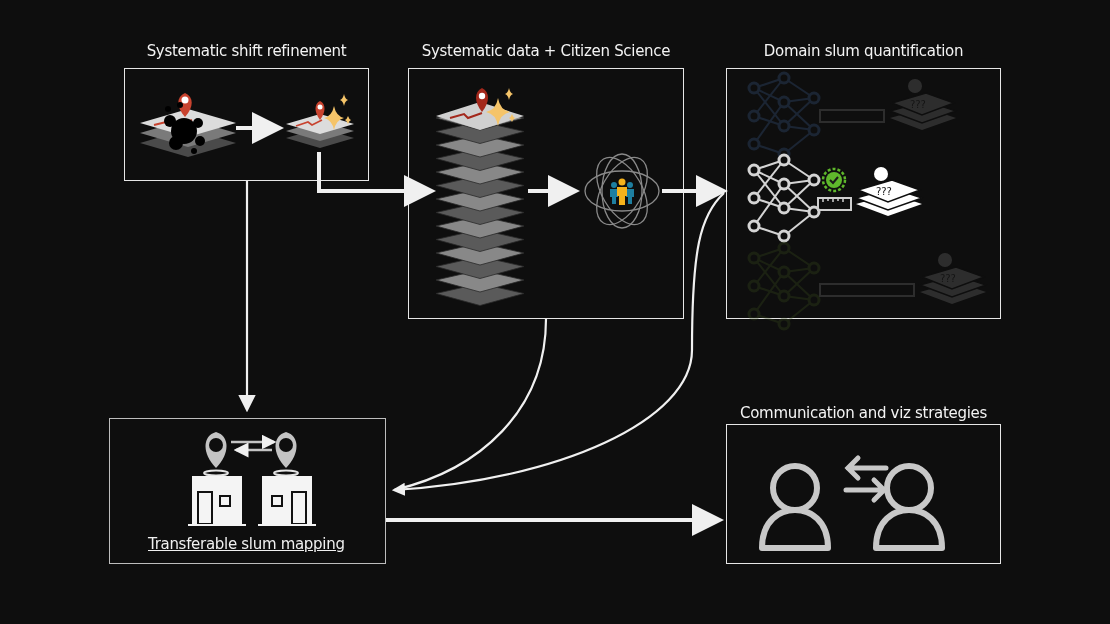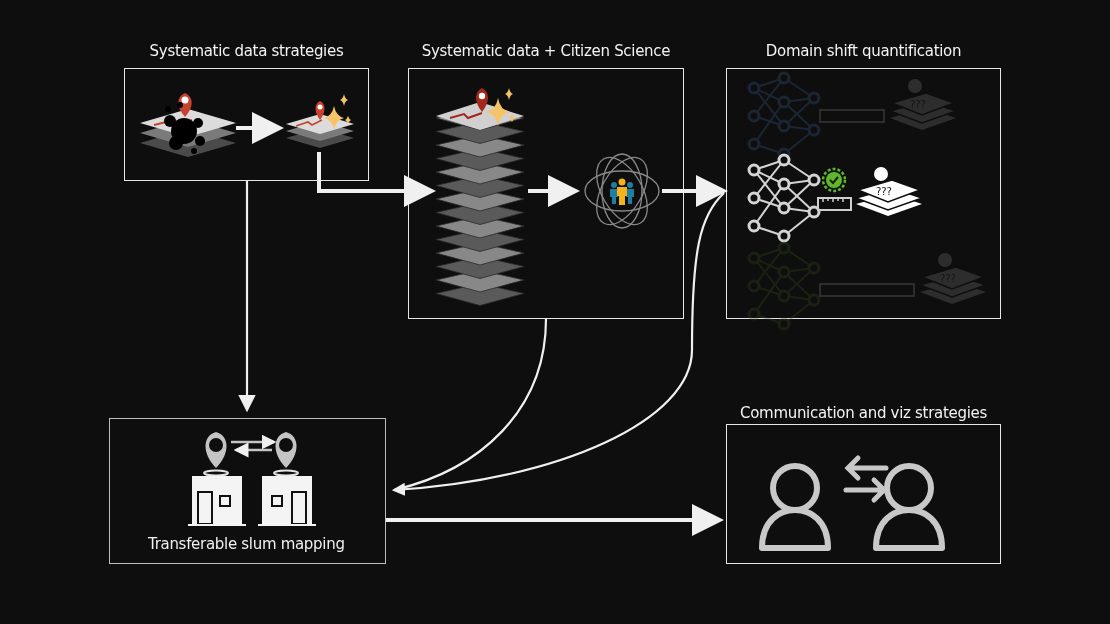--- a/index.html
+++ b/index.html
@@ -3,28 +3,28 @@
 <meta charset="utf-8">
 <style>
   html, body { margin: 0; padding: 0; background: #0e0e0e; }
   body { width: 1110px; height: 624px; position: relative; overflow: hidden;
          font-family: "DejaVu Sans", sans-serif; color: #f2f2f2; }
   .title { position: absolute; font-size: 15px; letter-spacing: -0.3px; white-space: nowrap;
            text-align: center; color: #f4f4f4; }
   .box { position: absolute; border: 1.5px solid #e6e6e6; box-sizing: border-box; }
   .box.thin { border: 1px solid #bdbdbd; }
   svg.layer { position: absolute; left: 0; top: 0; }
-  .caption { position: absolute; font-size: 15px; letter-spacing: -0.3px; color: #f0f0f0; white-space: nowrap; }
+  .caption { position: absolute; font-size: 15px; letter-spacing: -0.3px; color: #f0f0f0; white-space: nowrap; text-decoration: underline; }
 </style>
 </head>
 <body>
 
-<div class="title" style="left:124px; top:42px; width:245px;">Systematic data strategies</div>
+<div class="title" style="left:124px; top:42px; width:245px;">Systematic shift refinement</div>
 <div class="title" style="left:408px; top:42px; width:276px;">Systematic data + Citizen Science</div>
-<div class="title" style="left:726px; top:42px; width:275px;">Domain shift quantification</div>
+<div class="title" style="left:726px; top:42px; width:275px;">Domain slum quantification</div>
 <div class="title" style="left:726px; top:404px; width:275px;">Communication and viz strategies</div>
 
 <div class="box" style="left:124px; top:68px; width:245px; height:113px;"></div>
 <div class="box" style="left:408px; top:68px; width:276px; height:251px;"></div>
 <div class="box" style="left:726px; top:68px; width:275px; height:251px;"></div>
 <div class="box thin" style="left:109px; top:418px; width:277px; height:146px;"></div>
 <div class="box" style="left:726px; top:424px; width:275px; height:140px;"></div>
 
 <div class="caption" style="left:148px; top:535px;">Transferable slum mapping</div>
 

